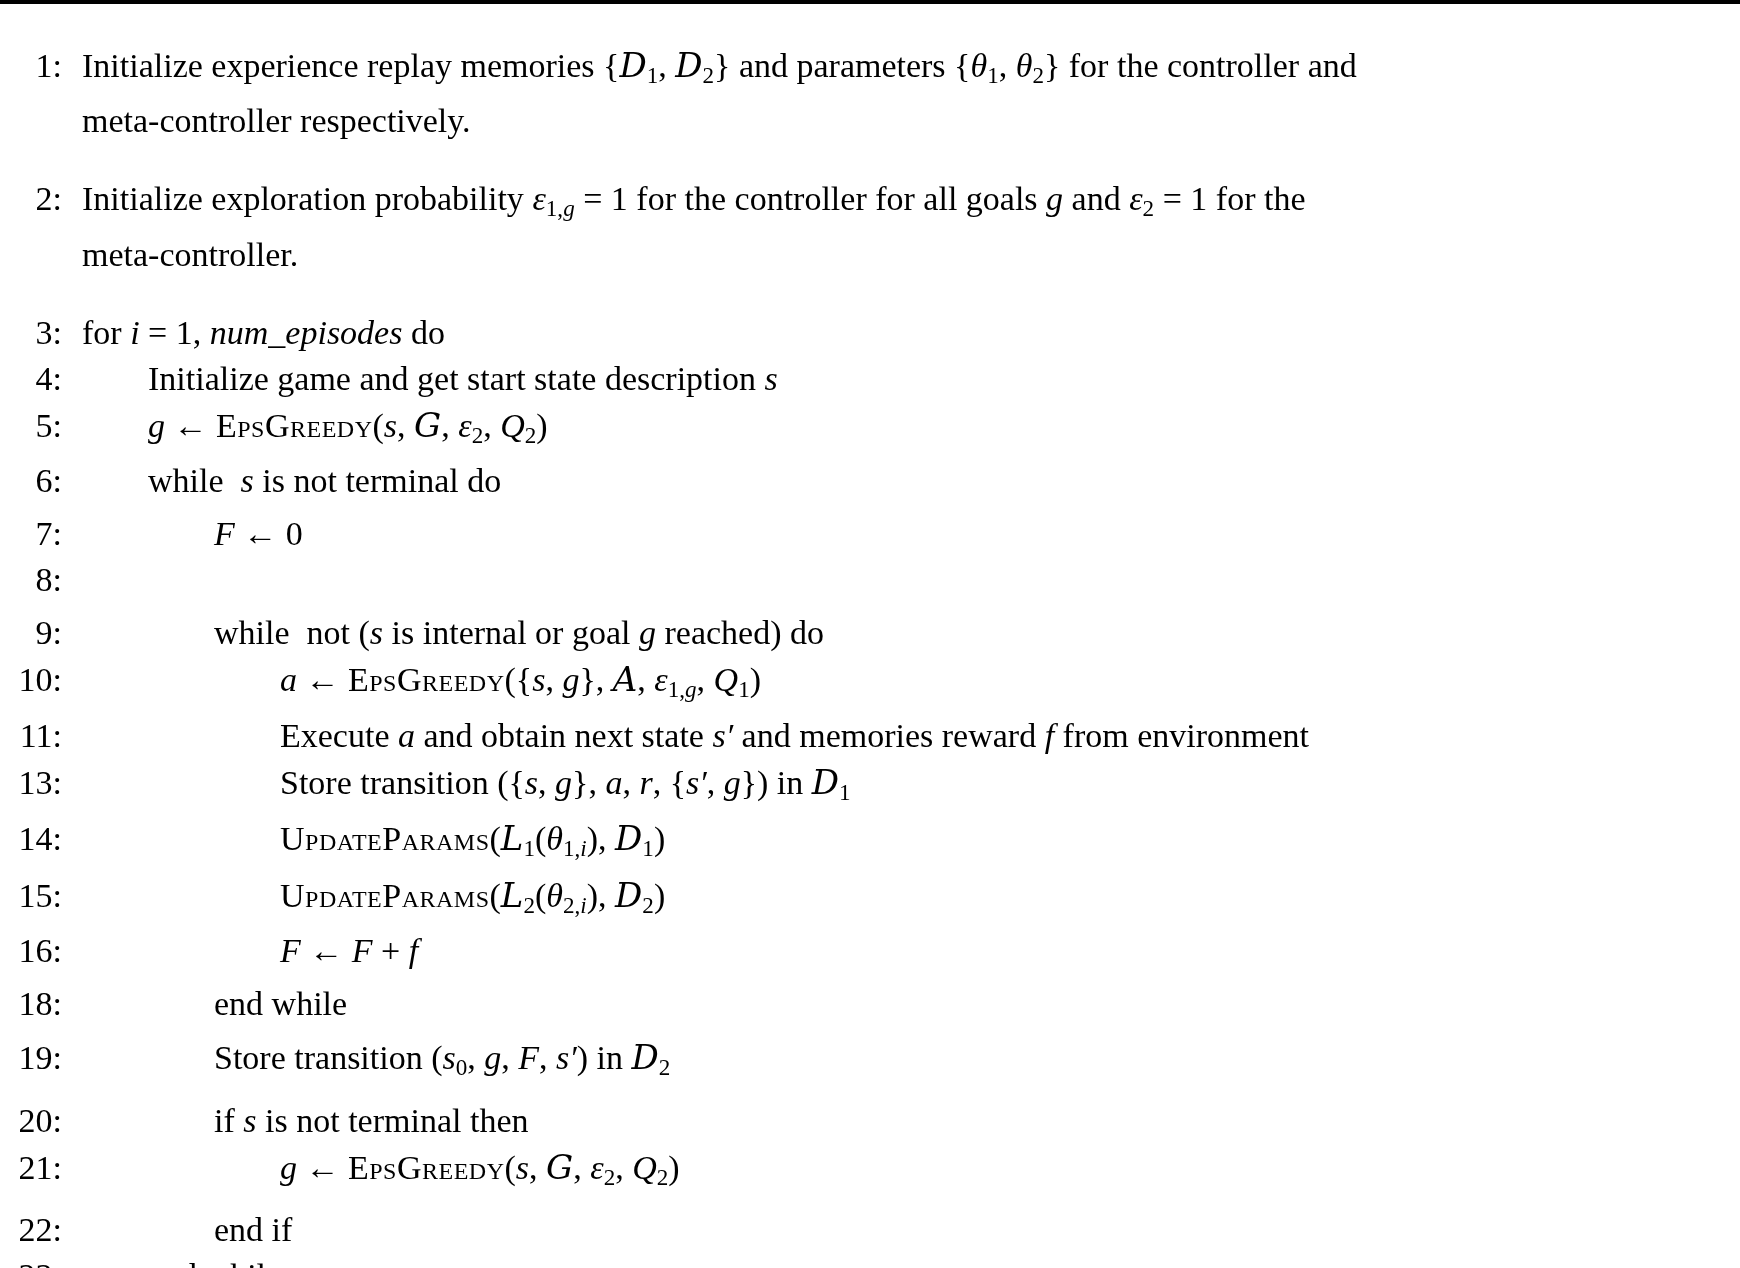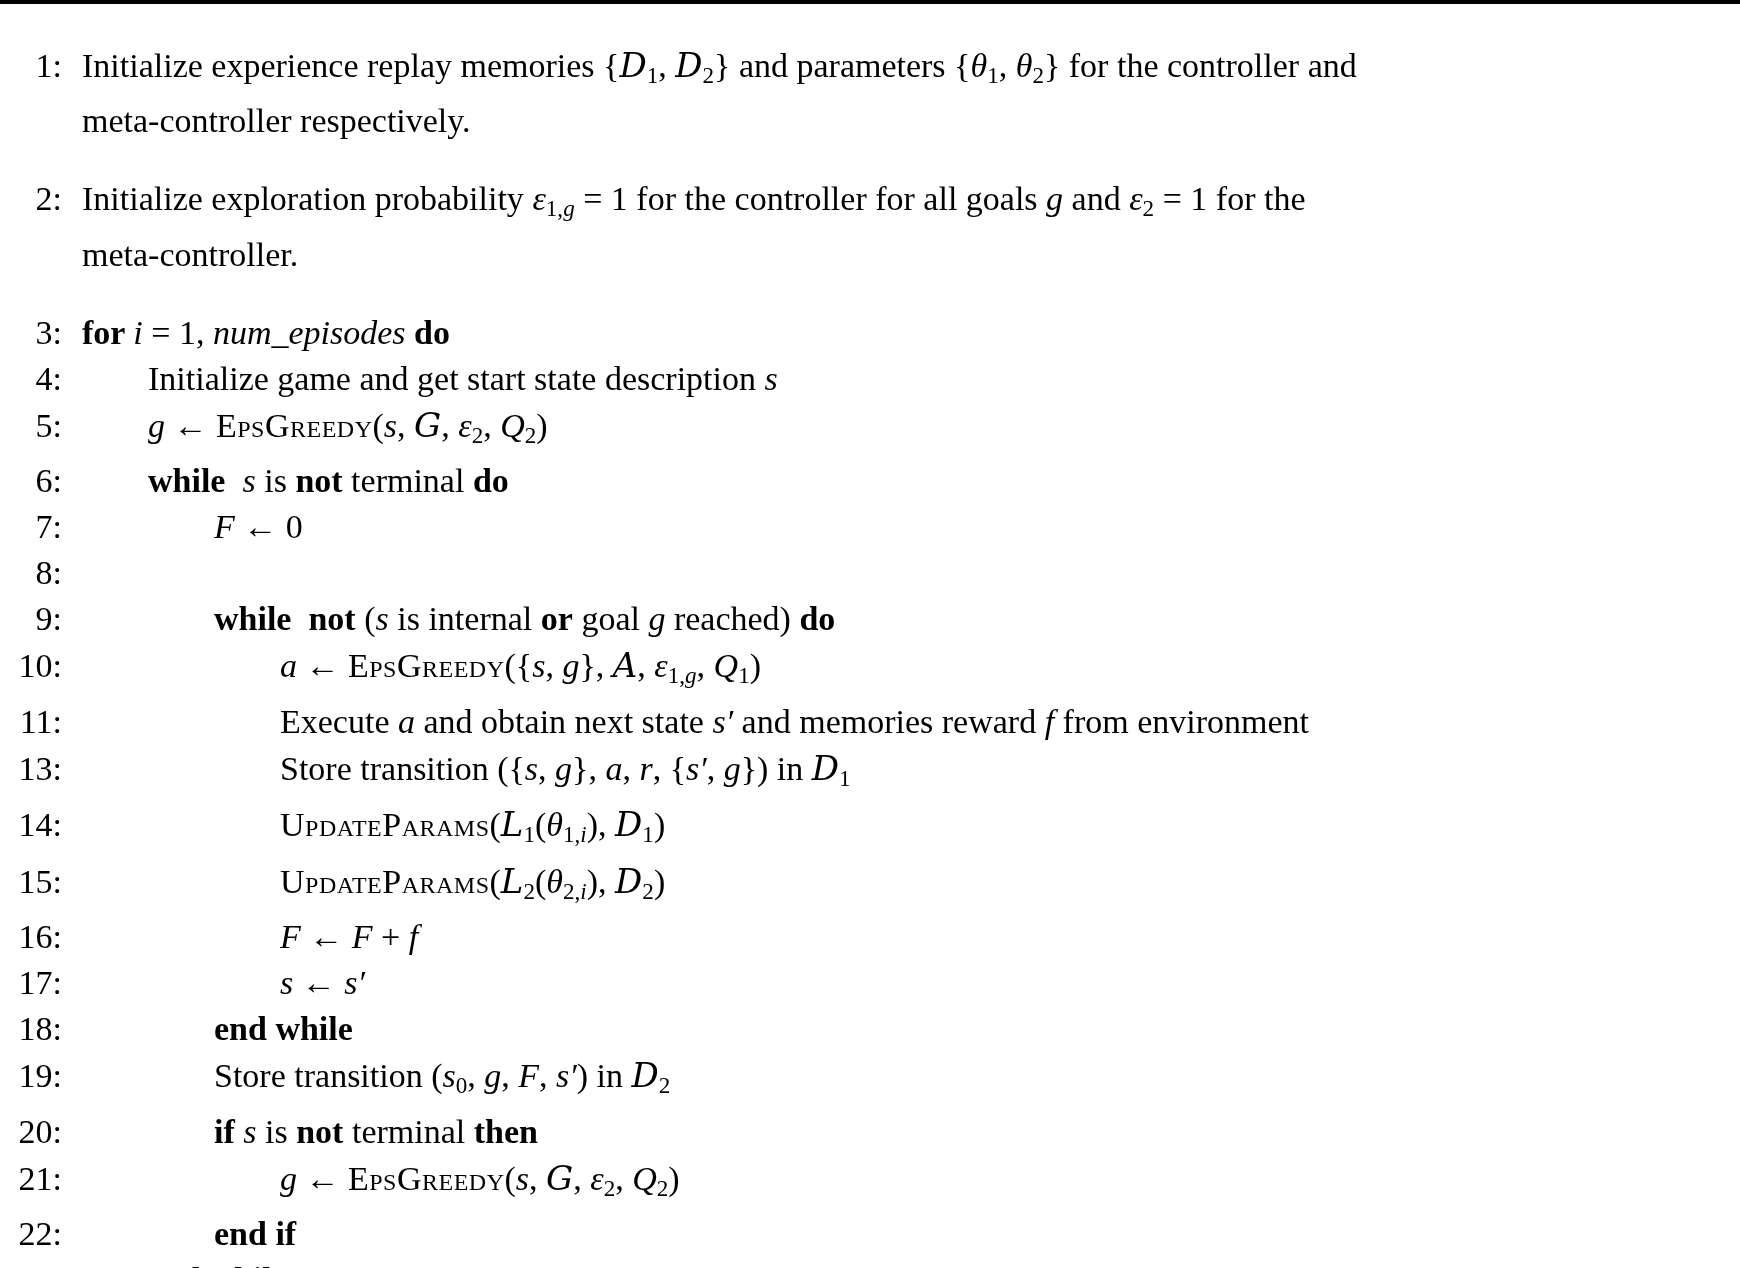--- a/index.html
+++ b/index.html
@@ -37,25 +37,25 @@
     width: 62px;
     text-align: right;
     font-style: normal;
   }
   .content {
     margin-left: 20px;
   }
   
   .ind0 { padding-left: 0px; margin-top: 32px; }
   .ind1 { padding-left: 66px; }
-  .ind2 { padding-left: 132px; }
+  .ind2 { padding-left: 132px; margin-top: 7px; }
   .ind3 { padding-left: 198px; }
   
   .rm { font-style: normal; font-weight: normal; }
-  .b  { font-weight: bold; }
+  .b  { font-weight: normal; }
   .it { font-style: italic; }
   .cal { font-style: italic; font-family: "DejaVu Serif", serif; }
   .sc { font-variant: small-caps; letter-spacing: 0.5px; }
   .sub { font-size: 68%; vertical-align: -0.28em; }
   .subit { font-size: 68%; vertical-align: -0.28em; font-style: italic; }
 </style>
 </head>
 <body>
 
 <div class="algo">
@@ -69,21 +69,20 @@
       <div class="line"><span class="num">6:</span><span class="content ind1"><span class="b">while </span><span class="rm"> </span><span class="it">s</span><span class="rm"> is </span><span class="b">not</span><span class="rm"> terminal </span><span class="b">do</span></span></div>
       <div class="line"><span class="num">7:</span><span class="content ind2"><span class="it">F</span><span class="rm"> ← 0</span></span></div>
       <div class="line"><span class="num">8:</span></div>
       <div class="line"><span class="num">9:</span><span class="content ind2"><span class="b">while </span><span class="rm"> </span><span class="b">not</span><span class="rm"> (</span><span class="it">s</span><span class="rm"> is internal </span><span class="b">or</span><span class="rm"> goal </span><span class="it">g</span><span class="rm"> reached) </span><span class="b">do</span></span></div>
       <div class="line"><span class="num">10:</span><span class="content ind3"><span class="it">a</span><span class="rm"> ← </span><span class="sc">EpsGreedy</span><span class="rm">({</span><span class="it">s</span><span class="rm">, </span><span class="it">g</span><span class="rm">}, </span><span class="cal">A</span><span class="rm">, </span><span class="it">ε</span><span class="sub">1,</span><span class="subit">g</span><span class="rm">, </span><span class="it">Q</span><span class="sub">1</span><span class="rm">)</span></span></div>
       <div class="line"><span class="num">11:</span><span class="content ind3"><span class="rm">Execute </span><span class="it">a</span><span class="rm"> and obtain next state </span><span class="it">s′</span><span class="rm"> and memories reward </span><span class="it">f</span><span class="rm"> from environment</span></span></div>
       <div class="line"><span class="num">13:</span><span class="content ind3"><span class="rm">Store transition ({</span><span class="it">s</span><span class="rm">, </span><span class="it">g</span><span class="rm">}, </span><span class="it">a</span><span class="rm">, </span><span class="it">r</span><span class="rm">, {</span><span class="it">s′</span><span class="rm">, </span><span class="it">g</span><span class="rm">}) in </span><span class="cal">D</span><span class="sub">1</span></span></div>
       <div class="line"><span class="num">14:</span><span class="content ind3"><span class="sc">UpdateParams</span><span class="rm">(</span><span class="cal">L</span><span class="sub">1</span><span class="rm">(</span><span class="it">θ</span><span class="sub">1,</span><span class="subit">i</span><span class="rm">), </span><span class="cal">D</span><span class="sub">1</span><span class="rm">)</span></span></div>
       <div class="line"><span class="num">15:</span><span class="content ind3"><span class="sc">UpdateParams</span><span class="rm">(</span><span class="cal">L</span><span class="sub">2</span><span class="rm">(</span><span class="it">θ</span><span class="sub">2,</span><span class="subit">i</span><span class="rm">), </span><span class="cal">D</span><span class="sub">2</span><span class="rm">)</span></span></div>
       <div class="line"><span class="num">16:</span><span class="content ind3"><span class="it">F</span><span class="rm"> ← </span><span class="it">F</span><span class="rm"> + </span><span class="it">f</span></span></div>
-      <div class="line"><span class="num">17:</span><span class="content ind3"><span class="it">s</span><span class="rm"> ← </span><span class="it">s′</span></span></div>
       <div class="line"><span class="num">18:</span><span class="content ind2"><span class="b">end while</span></span></div>
       <div class="line"><span class="num">19:</span><span class="content ind2"><span class="rm">Store transition (</span><span class="it">s</span><span class="sub">0</span><span class="rm">, </span><span class="it">g</span><span class="rm">, </span><span class="it">F</span><span class="rm">, </span><span class="it">s′</span><span class="rm">) in </span><span class="cal">D</span><span class="sub">2</span></span></div>
       <div class="line"><span class="num">20:</span><span class="content ind2"><span class="b">if </span><span class="it">s</span><span class="rm"> is </span><span class="b">not</span><span class="rm"> terminal </span><span class="b">then</span></span></div>
       <div class="line"><span class="num">21:</span><span class="content ind3"><span class="it">g</span><span class="rm"> ← </span><span class="sc">EpsGreedy</span><span class="rm">(</span><span class="it">s</span><span class="rm">, </span><span class="cal">G</span><span class="rm">, </span><span class="it">ε</span><span class="sub">2</span><span class="rm">, </span><span class="it">Q</span><span class="sub">2</span><span class="rm">)</span></span></div>
       <div class="line"><span class="num">22:</span><span class="content ind2"><span class="b">end if</span></span></div>
       <div class="line"><span class="num">23:</span><span class="content ind1"><span class="b">end while</span></span></div>
       <div class="line"><span class="num">24:</span><span class="content ind1"><span class="rm">Anneal </span><span class="it">ε</span><span class="rm"> and </span><span class="it">ε</span><span class="rm">.</span></span></div>
     </div>
 </div>
 

